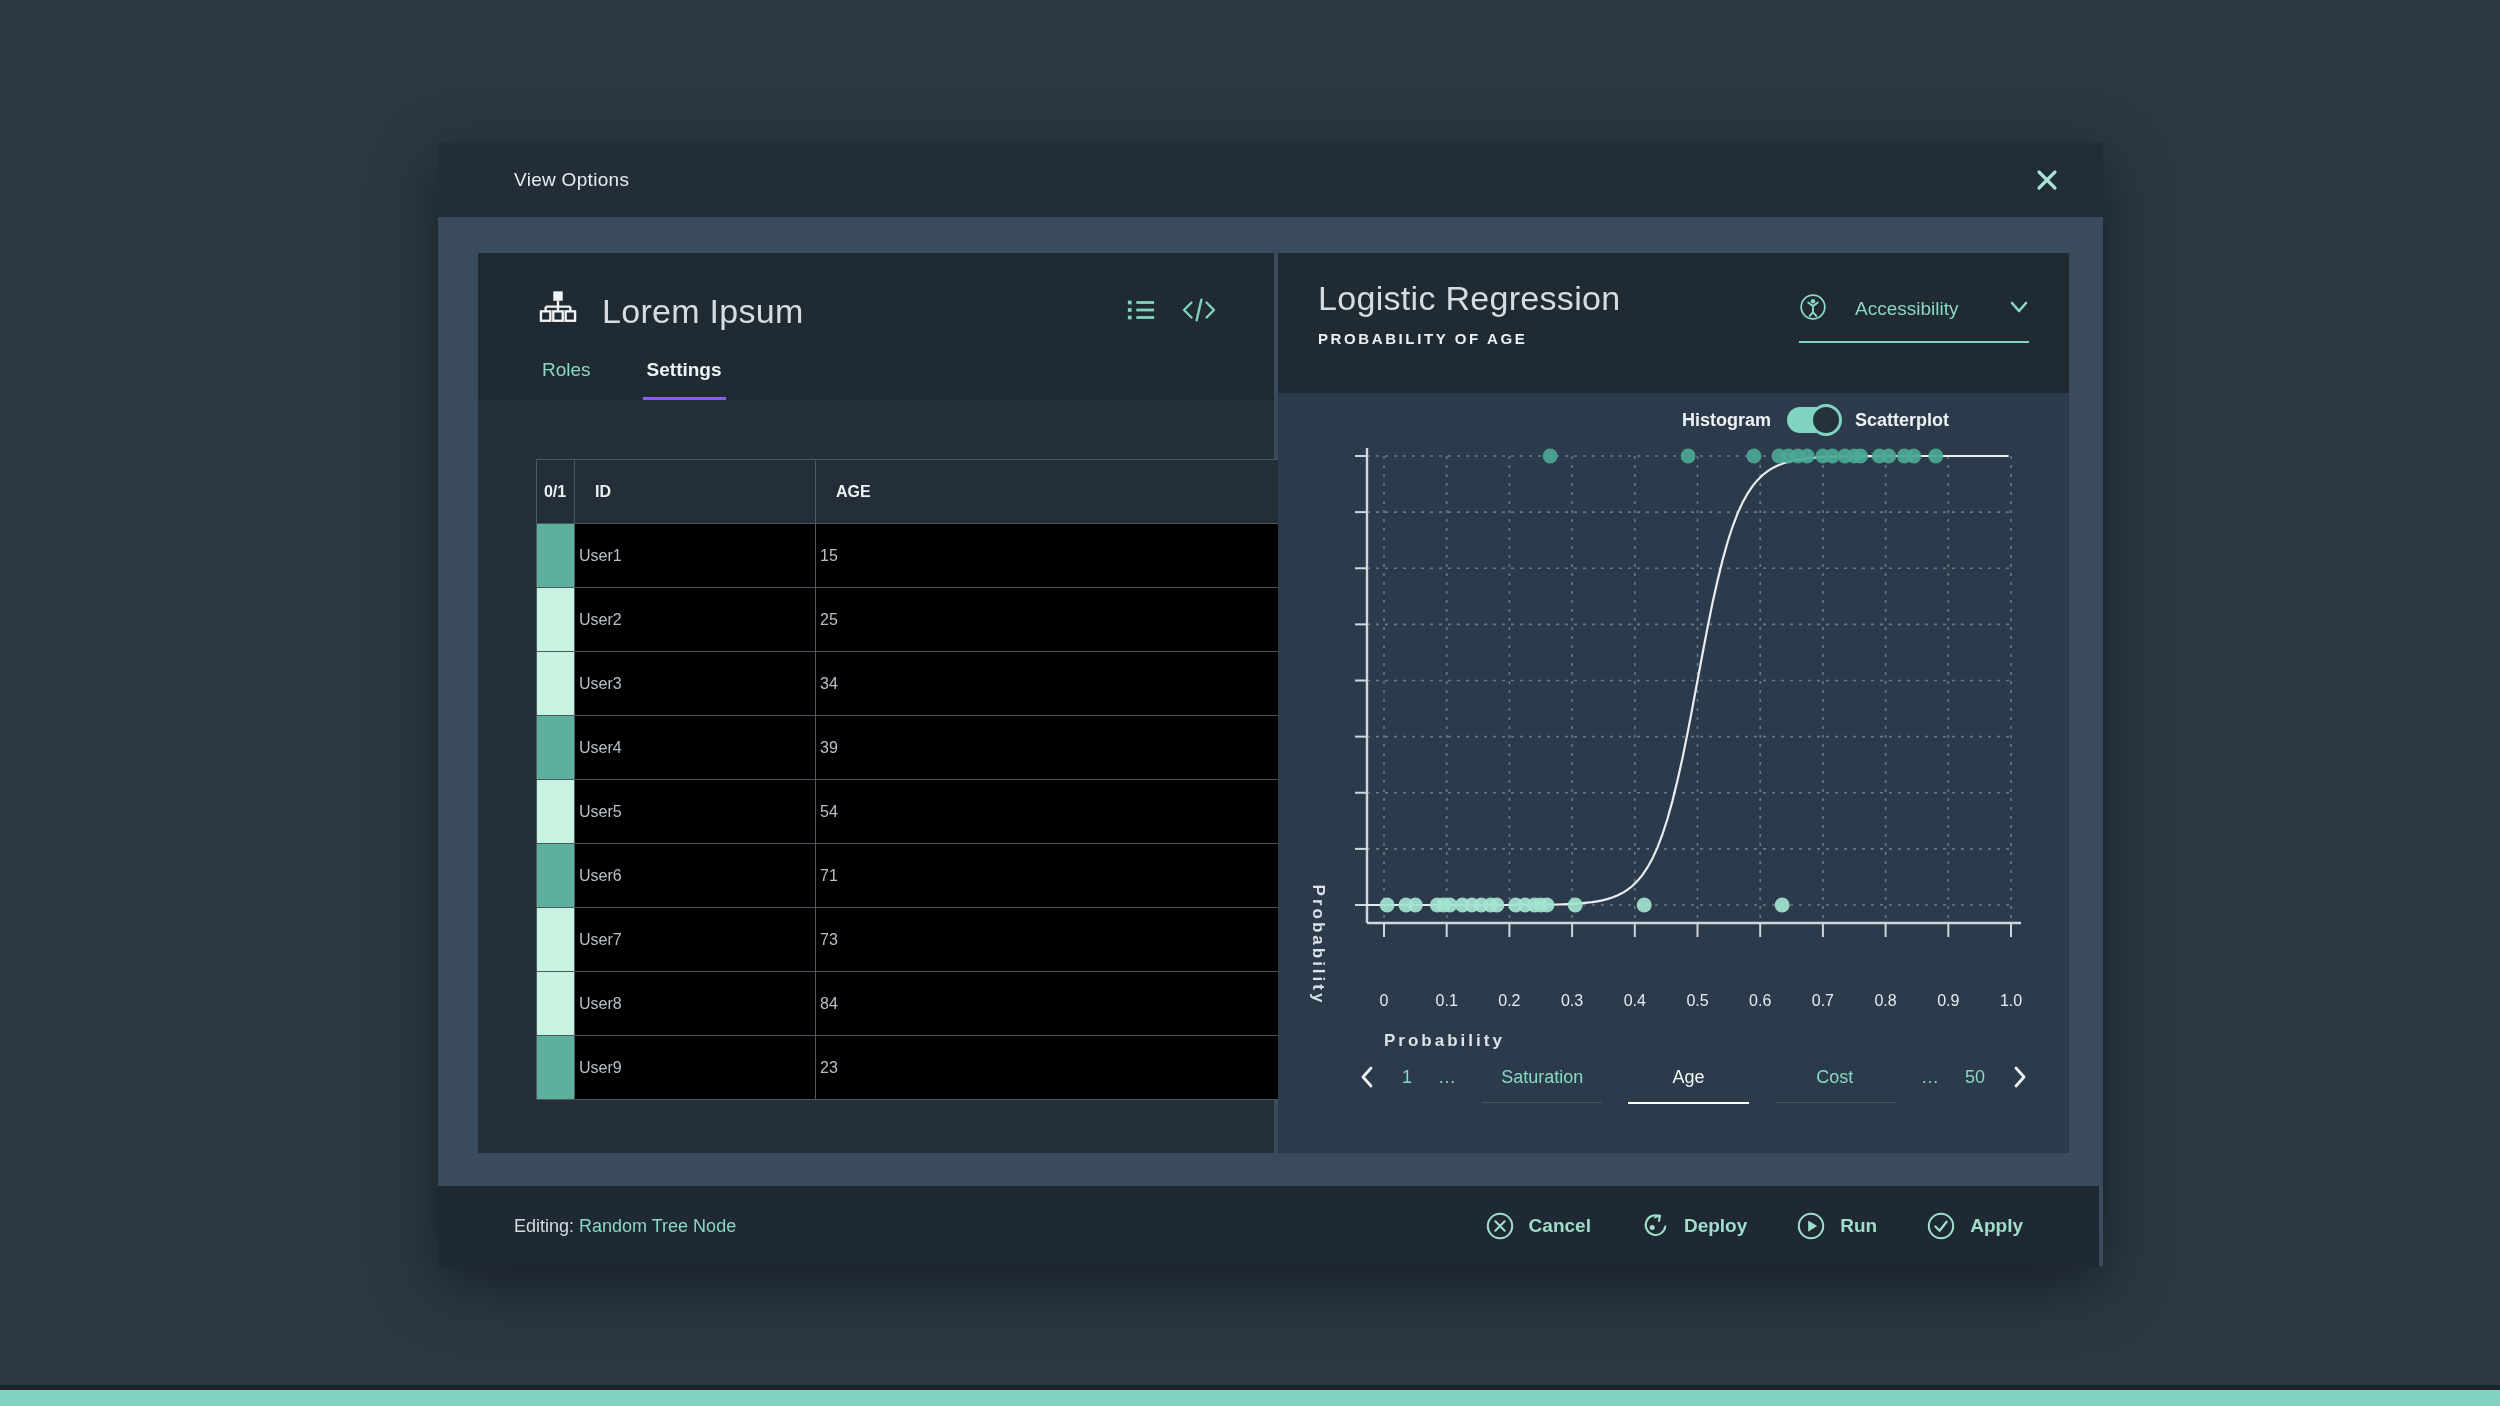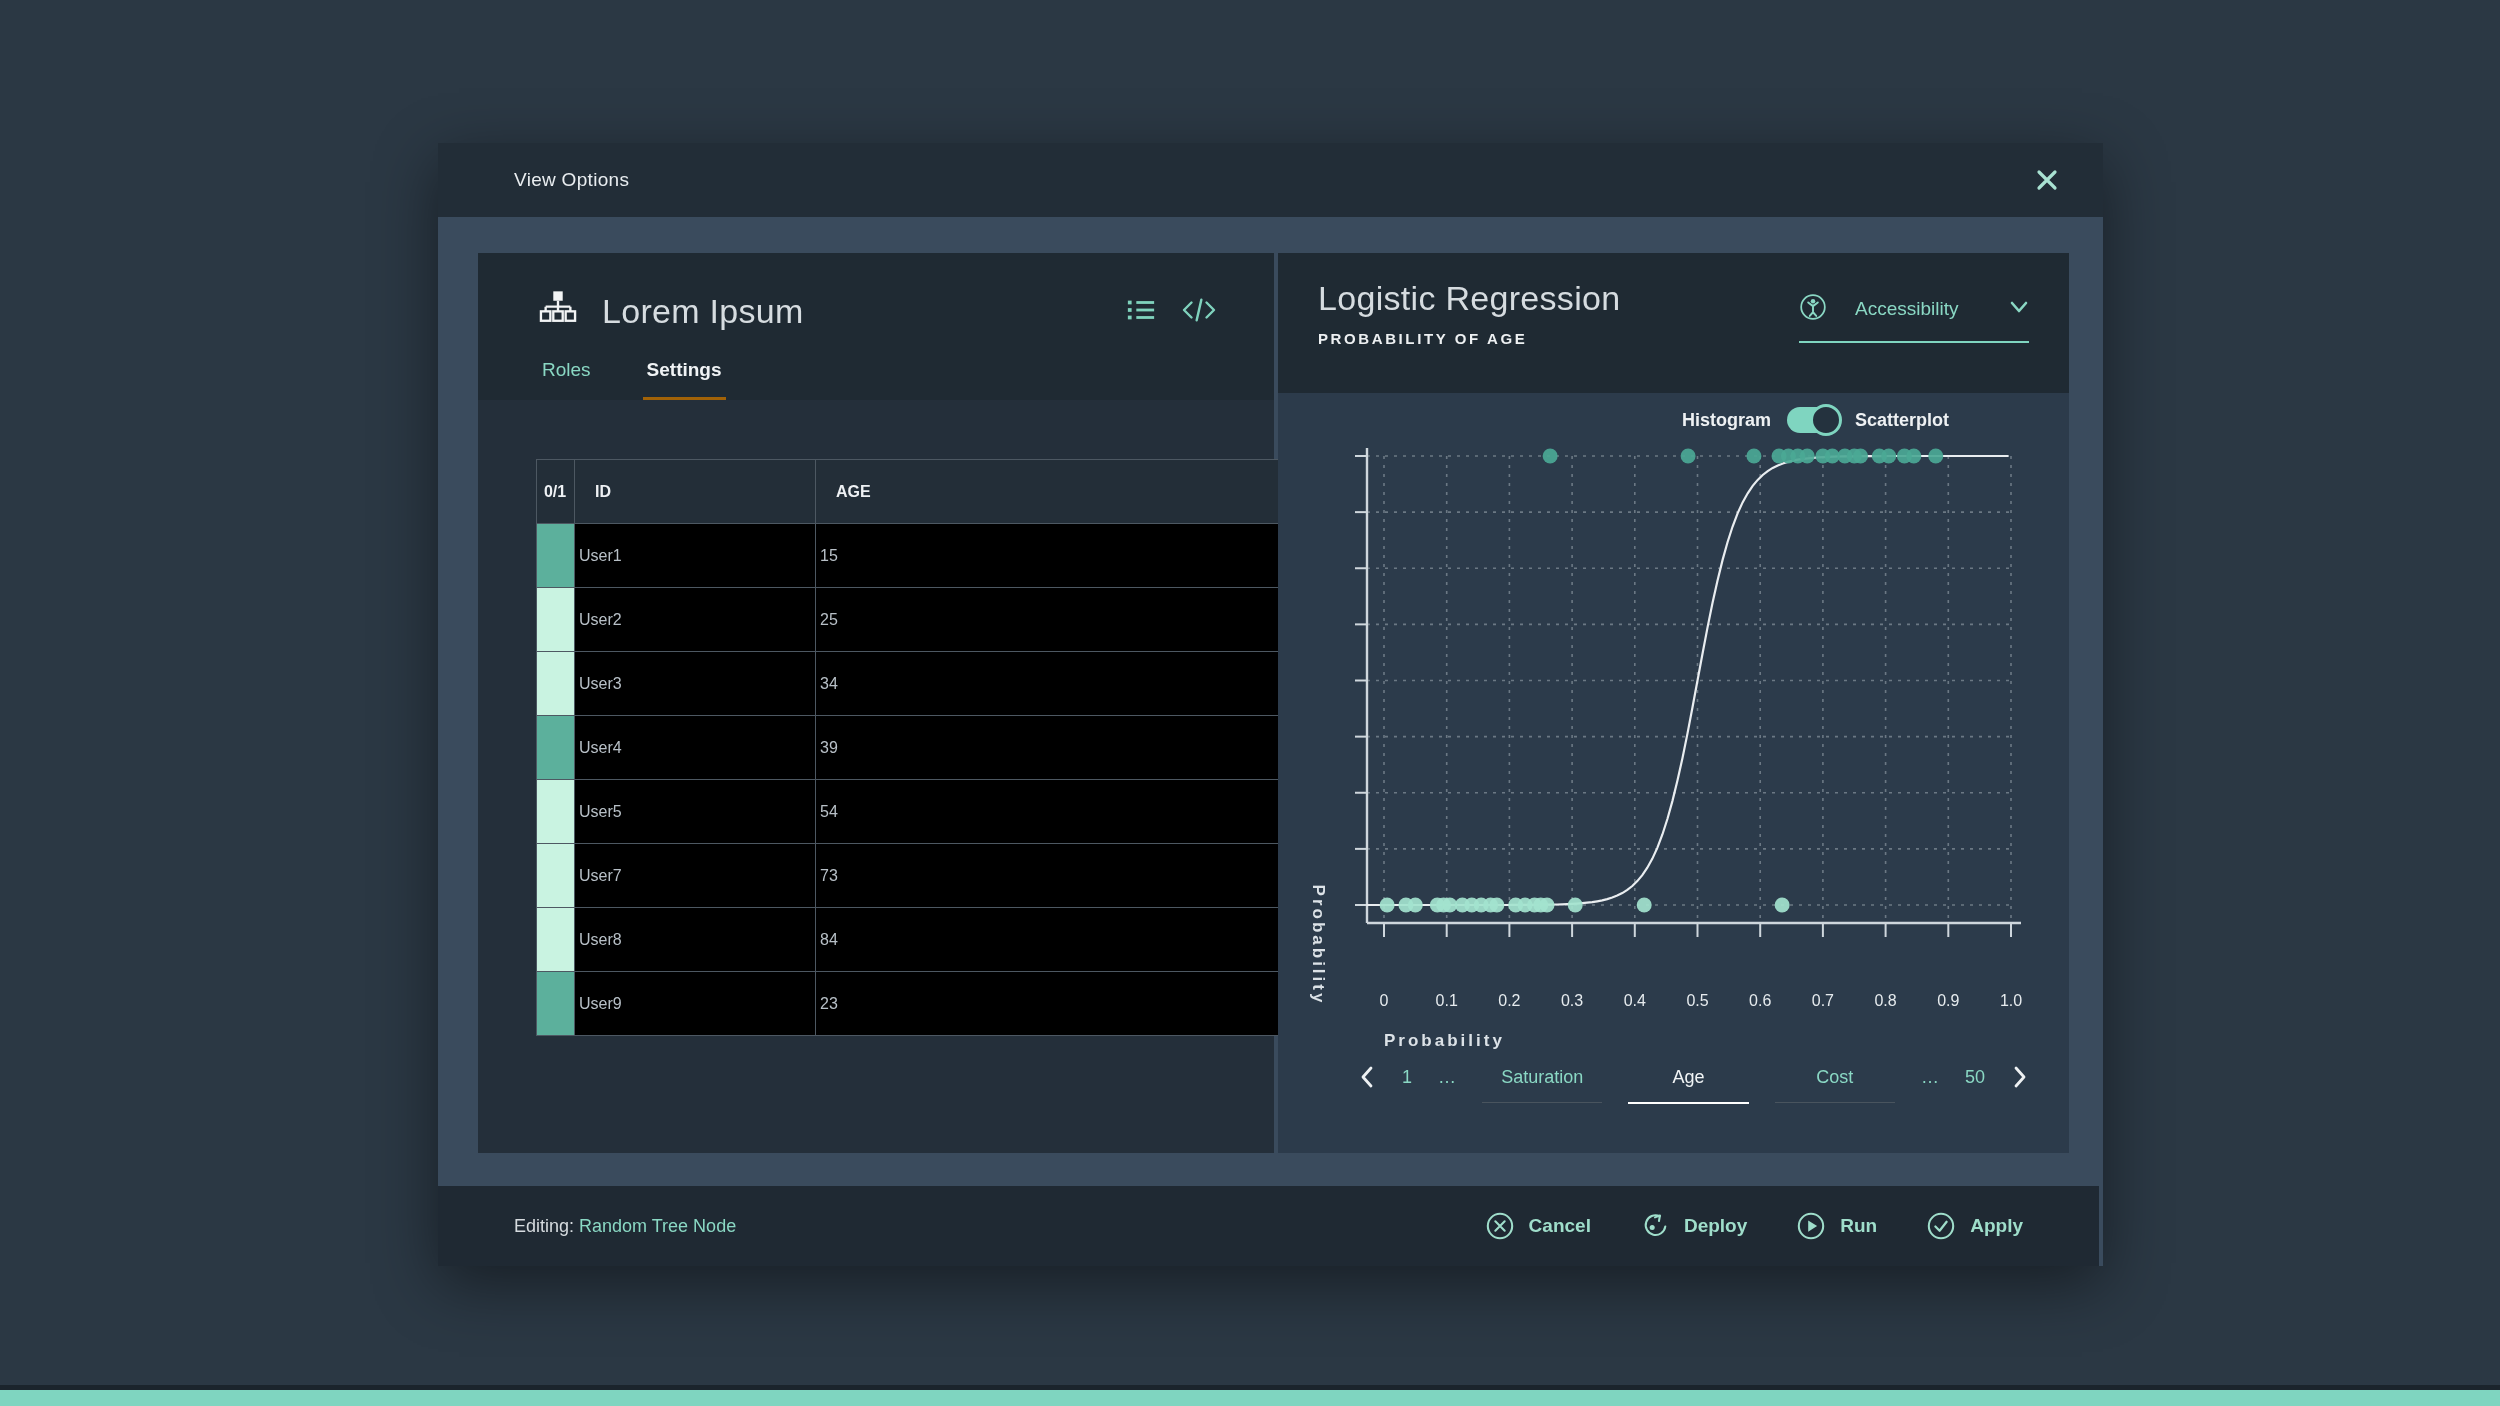--- a/index.html
+++ b/index.html
@@ -25,21 +25,21 @@
   .panel.right{flex:1;}
 
   
   .lp-head{position:absolute;left:0;top:0;right:0;height:147px;background:#1f2a33;text-align:right;}
   .lp-title-row{position:absolute;left:60px;top:36px;display:flex;align-items:center;gap:24px;}
   .panel-title{color:#d6dce0;font-size:34px;font-weight:400;letter-spacing:.3px;}
   .lp-head-icons{position:absolute;right:58px;top:42px;display:flex;align-items:center;gap:26px;}
   .tabs{position:absolute;left:60px;bottom:0;display:flex;gap:48px;}
   .tab{font-size:19px;padding:0 4px 16px 4px;cursor:pointer;}
   .tab.inactive{color:var(--link,#8ad8c4);}
-  .tab.active{color:#f0f3f5;font-weight:700;border-bottom:3px solid #a16207;}
+  .tab.active{color:#f0f3f5;font-weight:700;border-bottom:3px solid #8b5cf6;}
   .lp-body{position:absolute;left:0;top:147px;right:0;bottom:0;background:#242f3a;}
 
   table.data{position:absolute;left:58px;top:59px;border-collapse:collapse;width:748px;
              font-size:16px;table-layout:fixed;}
   table.data th,table.data td{border:1px solid #4d5862;height:64px;box-sizing:border-box;}
   table.data th{background:#232e38;color:#eef1f4;font-weight:700;text-align:left;padding-left:20px;}
   table.data th.c0{width:38px;text-align:center;padding-left:0;}
   table.data th.c1{width:241px;}
   table.data td{background:#000000;color:#b8c0c7;padding-left:4px;}
   table.data td.ind{padding:0;}
@@ -162,20 +162,25 @@
                 </tr>
                 <tr>
                   <td class="ind dark"></td>
                   <td>User4</td>
                   <td>39</td>
                 </tr>
                 <tr>
                   <td class="ind light"></td>
                   <td>User5</td>
                   <td>54</td>
+                </tr>
+                <tr>
+                  <td class="ind dark"></td>
+                  <td>User6</td>
+                  <td>71</td>
                 </tr>
                 <tr>
                   <td class="ind light"></td>
                   <td>User7</td>
                   <td>73</td>
                 </tr>
                 <tr>
                   <td class="ind light"></td>
                   <td>User8</td>
                   <td>84</td>

